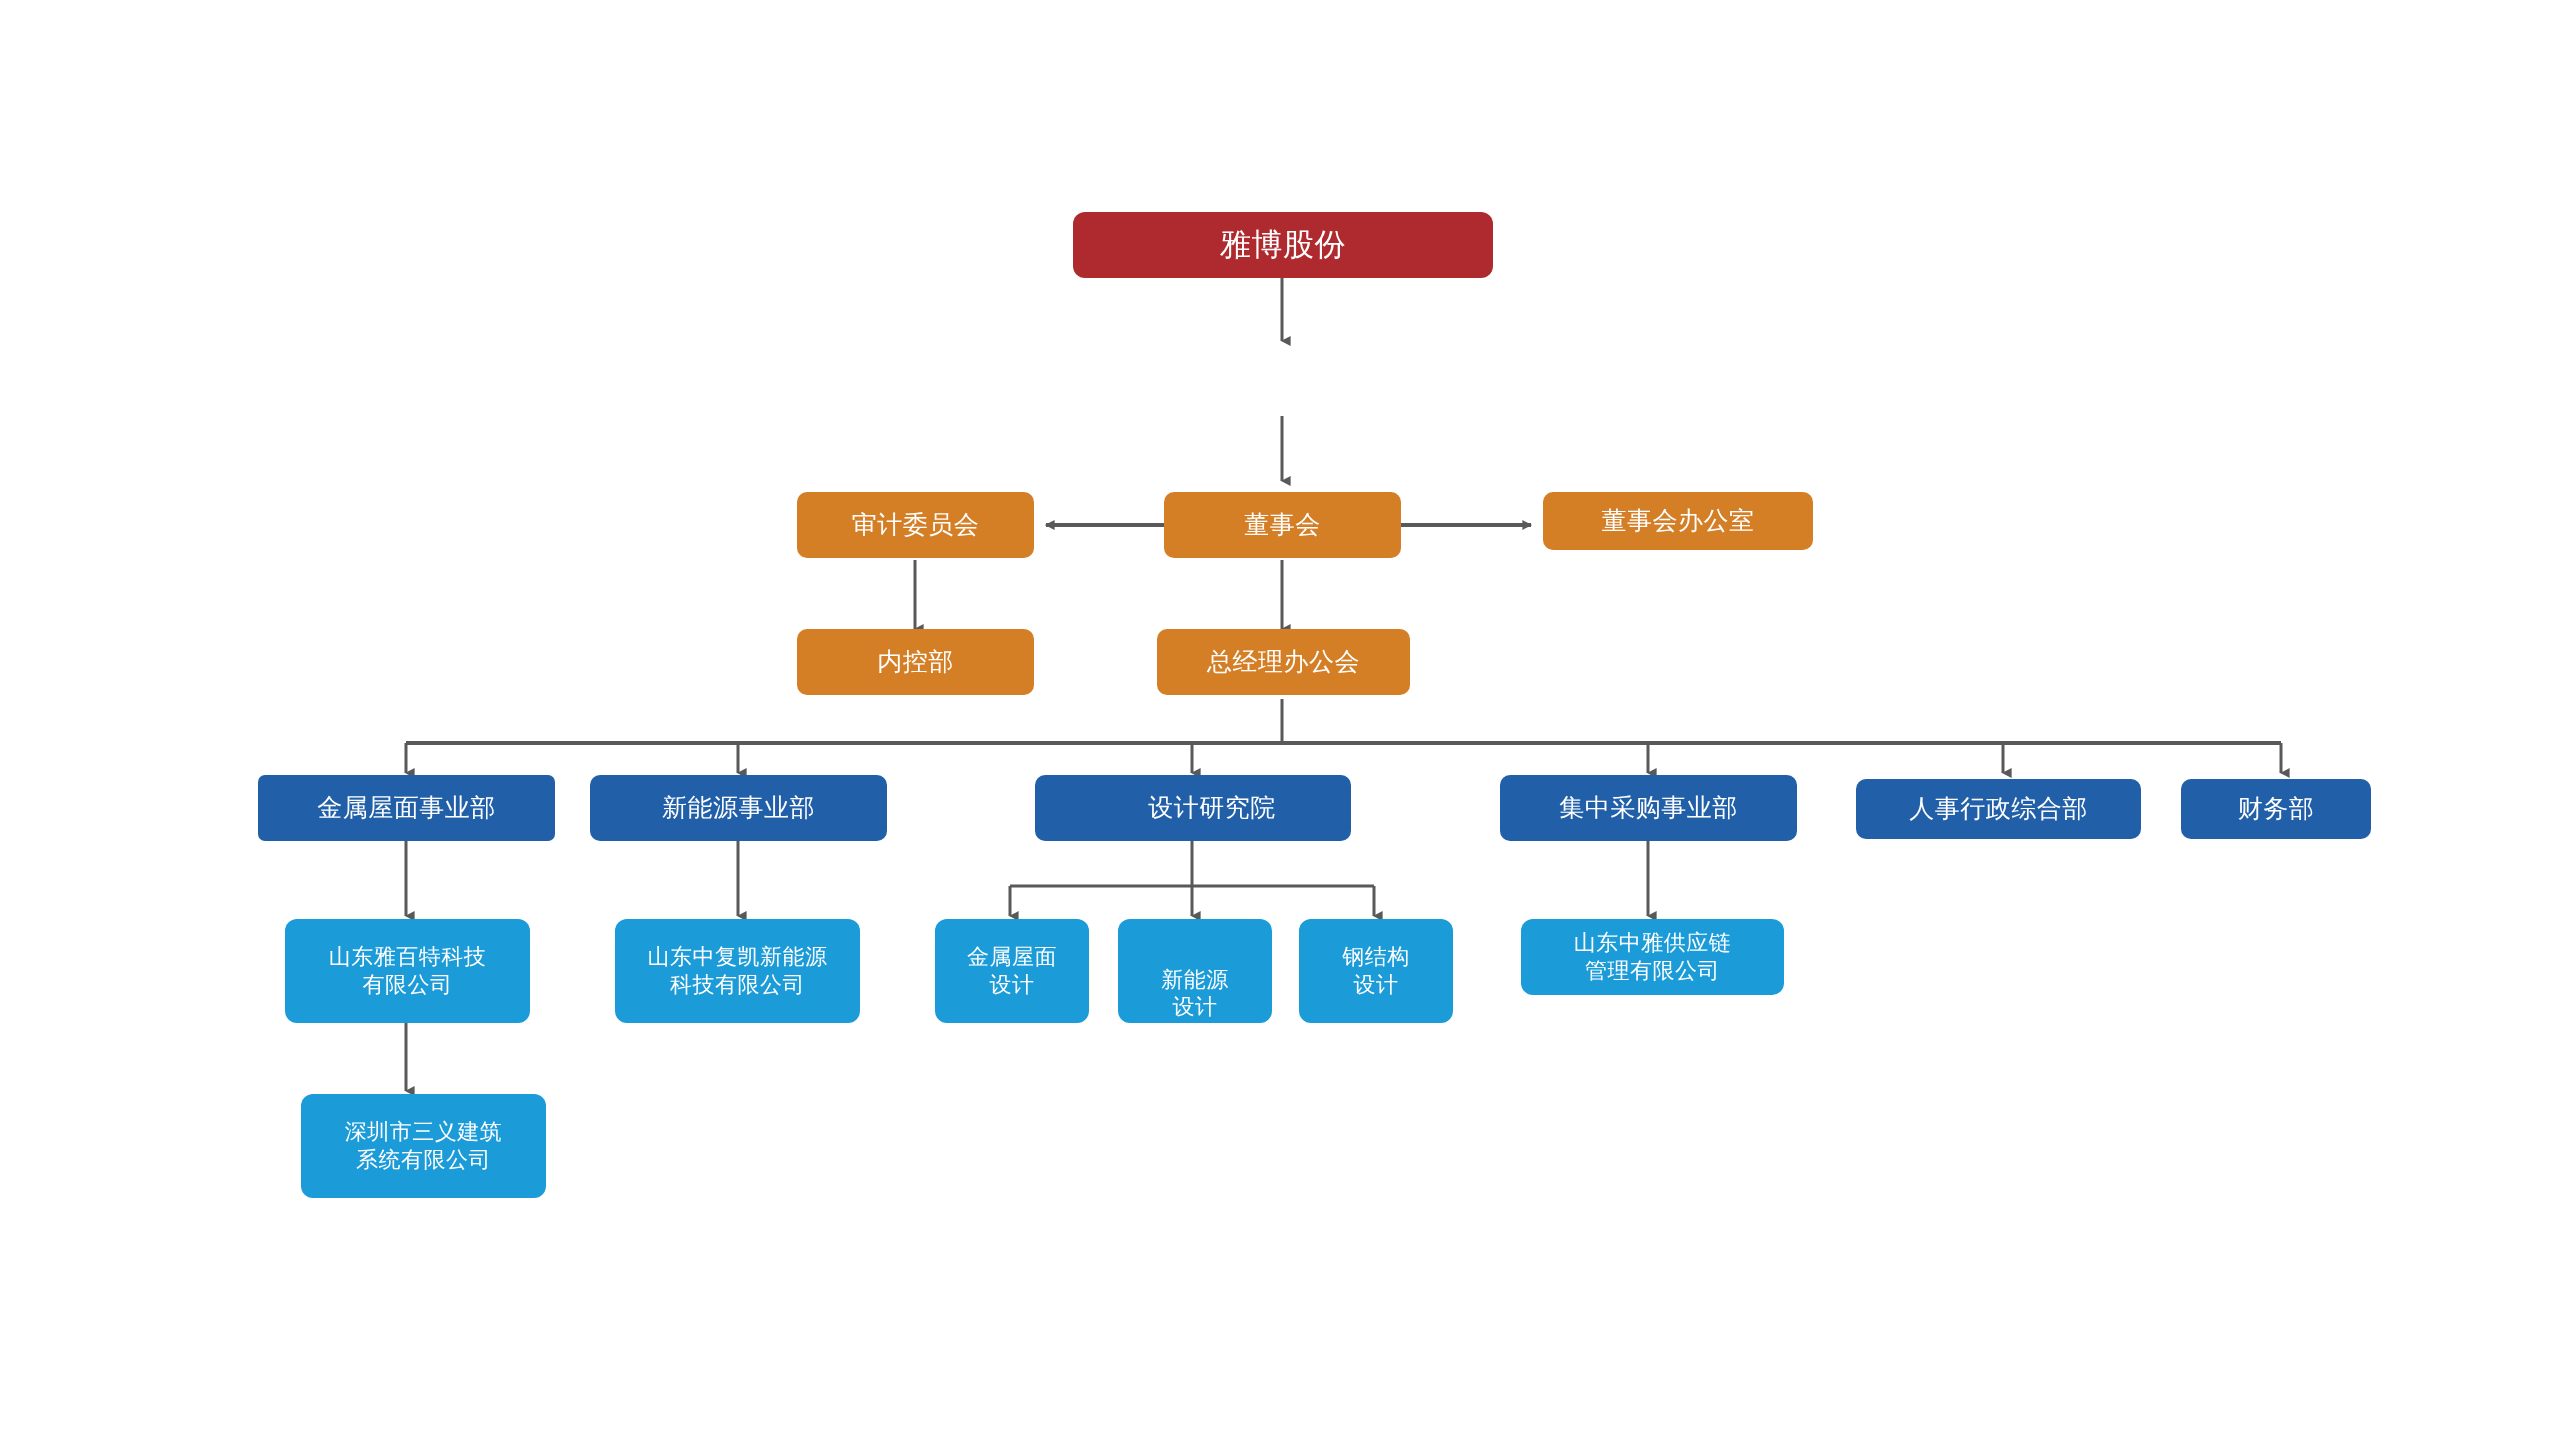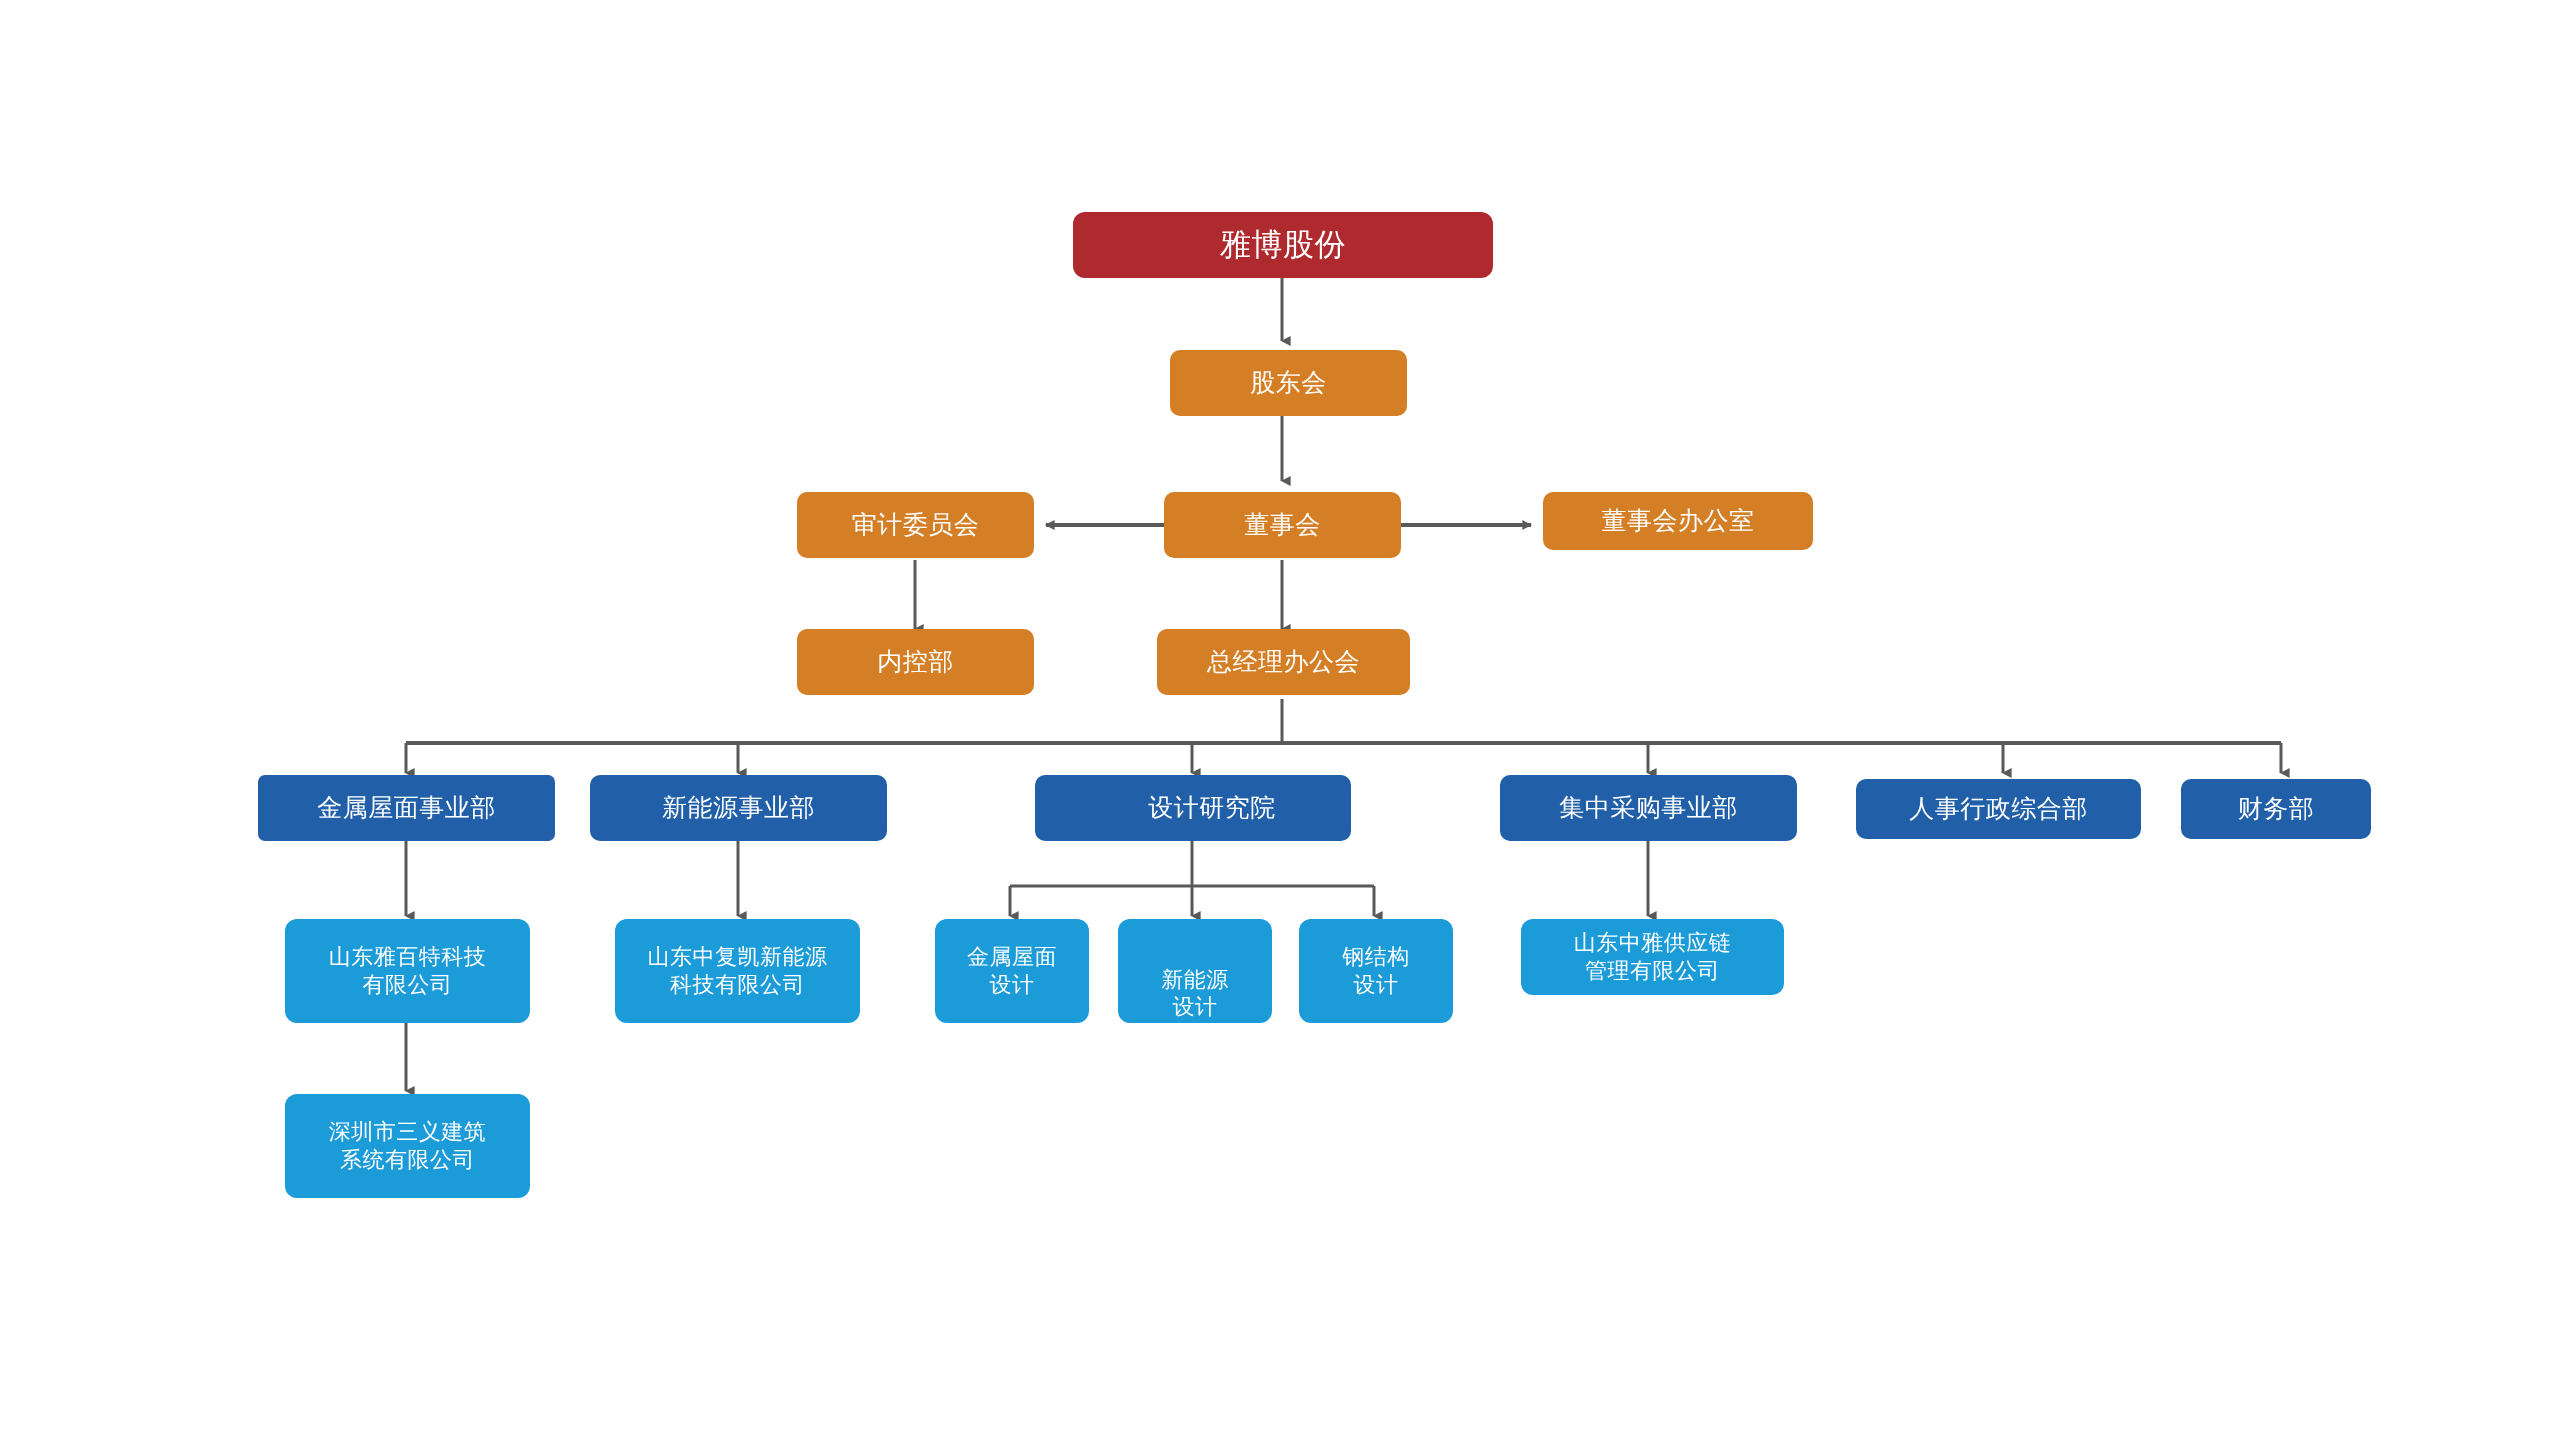--- a/index.html
+++ b/index.html
@@ -116,23 +116,20 @@
       <path d="M1648 825 L1648 900" marker-end="url(#arrowDown)"></path>
 
       <path d="M406 1007 L406 1075" marker-end="url(#arrowDown)"></path>
     </g>
   </svg>
 
   <div class="node lvl-root" style="left:1073px; top:196px; width:420px; height:66px;">
     <span class="lbl">雅博股份</span>
   </div>
 
-  <div class="node lvl-gov" style="left:1170px; top:334px; width:237px; height:66px;">
-    <span class="lbl">股东会</span>
-  </div>
 
   <div class="node lvl-gov" style="left:797px; top:476px; width:237px; height:66px;align-items:center;">
     <span class="lbl">审计委员会</span>
   </div>
   <div class="node lvl-gov" style="left:1164px; top:476px; width:237px; height:66px;">
     <span class="lbl">董事会</span>
   </div>
   <div class="node lvl-gov" style="left:1543px; top:476px; width:270px; height:58px;">
     <span class="lbl">董事会办公室</span>
   </div>
@@ -181,18 +178,18 @@
   </div>
   <div class="node lvl-sub" style="left:1299px; top:903px; width:154px; height:104px;">
     <span class="lbl">钢结构
 设计</span>
   </div>
   <div class="node lvl-sub" style="left:1521px; top:903px; width:263px; height:76px;">
     <span class="lbl">山东中雅供应链
 管理有限公司</span>
   </div>
 
-  <div class="node lvl-sub" style="left:285px; top:1078px; width:245px; height:104px;">
+  <div class="node lvl-sub" style="left:301px; top:1078px; width:245px; height:104px;">
     <span class="lbl">深圳市三义建筑
 系统有限公司</span>
   </div>
 
 </div>
 
 </body></html>

